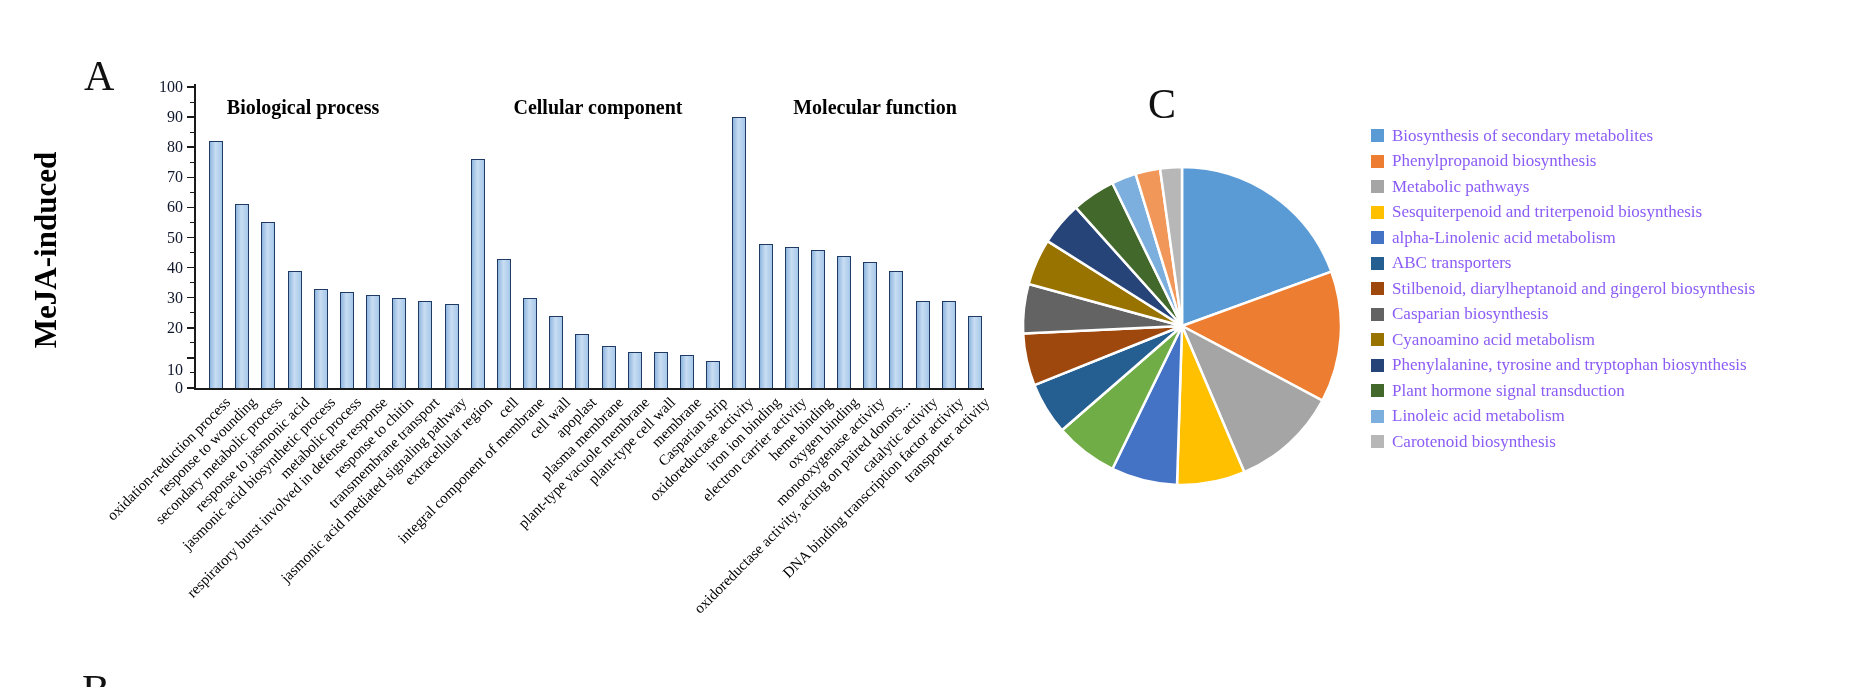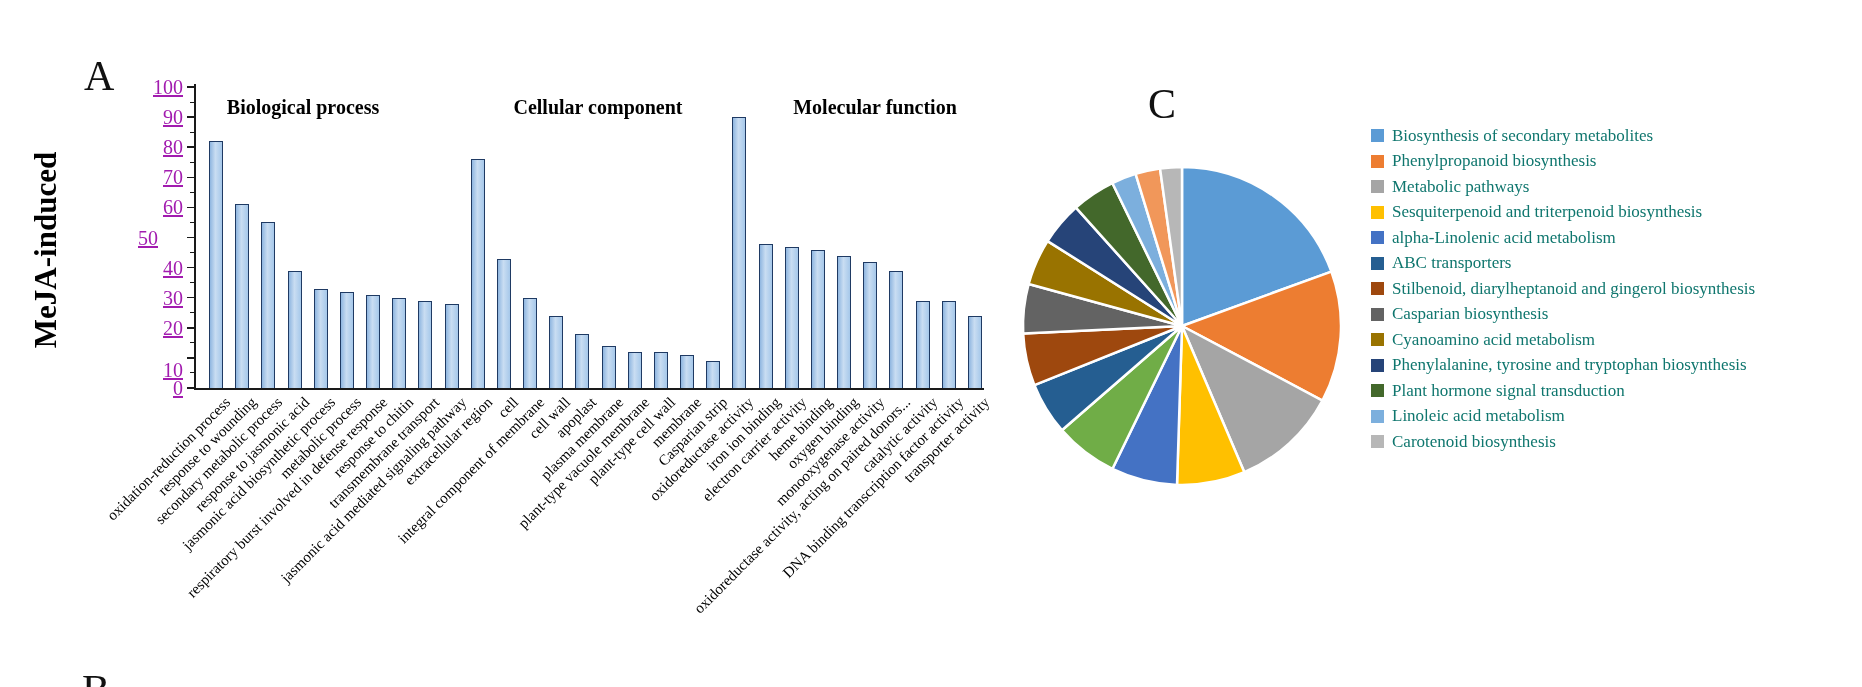--- a/index.html
+++ b/index.html
@@ -2,32 +2,32 @@
 <html><head>
 <meta charset="utf-8">
 <style>
   html,body{margin:0;padding:0;background:#fff;}
   .page{position:relative;width:1862px;height:687px;background:#ffffff;overflow:hidden;
         font-family:"Liberation Serif","DejaVu Serif",serif;color:#1a1a1a;}
   .panel-label{position:absolute;font-size:42px;color:#111;}
   .ytitle{position:absolute;left:46px;top:250px;transform:translate(-50%,-50%) rotate(-90deg);
           font-weight:bold;font-size:31px;white-space:nowrap;color:#000;}
   .axis{position:absolute;background:#1a1a1a;}
-  .ytick-lab{position:absolute;width:70px;text-align:right;font-size:20px;line-height:24px;color:#a21caf;text-decoration:underline;}
+  .ytick-lab{position:absolute;width:70px;text-align:right;font-size:16px;line-height:24px;color:#0f172a;}
   .tick{position:absolute;background:#1a1a1a;}
   .sec-title{position:absolute;transform:translateX(-50%);font-weight:bold;font-size:20px;
              white-space:nowrap;color:#000;}
   .bar{position:absolute;box-sizing:border-box;border:1.5px solid #1f3a63;border-bottom:none;
        background:linear-gradient(90deg,#8fb6e0 0%,#c9ddf2 45%,#a6c8ea 100%);}
   .xlab{position:absolute;width:400px;text-align:right;font-size:15px;line-height:16px;
         white-space:nowrap;transform-origin:100% 0;transform:rotate(-45deg);color:#000;}
   .legend{position:absolute;left:1371px;top:123px;}
   .lrow{display:flex;align-items:center;height:25.5px;}
   .lswatch{width:13px;height:13px;margin-right:8px;flex:0 0 auto;}
-  .llab{font-size:17px;white-space:nowrap;color:#0f766e;}
+  .llab{font-size:17px;white-space:nowrap;color:#8b5cf6;}
 </style>
 </head>
 <body>
 
 <div class="page">
 
   <div class="panel-label" style="left:84px;top:52px;">A</div>
 
   <div class="ytitle">MeJA-induced</div>
 
@@ -45,21 +45,21 @@
         <div class="tick" style="left: 187px; top: 327.05px; width: 8px; height: 1.5px;"></div>
         <div class="ytick-lab" style="left: 113px; top: 315.8px;">20</div>
         <div class="tick" style="left: 190px; top: 312.25px; width: 5px; height: 1px;"></div>
         <div class="tick" style="left: 187px; top: 296.95px; width: 8px; height: 1.5px;"></div>
         <div class="ytick-lab" style="left: 113px; top: 285.7px;">30</div>
         <div class="tick" style="left: 190px; top: 282.15px; width: 5px; height: 1px;"></div>
         <div class="tick" style="left: 187px; top: 266.85px; width: 8px; height: 1.5px;"></div>
         <div class="ytick-lab" style="left: 113px; top: 255.6px;">40</div>
         <div class="tick" style="left: 190px; top: 252.05px; width: 5px; height: 1px;"></div>
         <div class="tick" style="left: 187px; top: 236.75px; width: 8px; height: 1.5px;"></div>
-        <div class="ytick-lab" style="left: 113px; top: 225.5px; text-align: center;">50</div>
+        <div class="ytick-lab" style="left: 113px; top: 225.5px;">50</div>
         <div class="tick" style="left: 190px; top: 221.95px; width: 5px; height: 1px;"></div>
         <div class="tick" style="left: 187px; top: 206.65px; width: 8px; height: 1.5px;"></div>
         <div class="ytick-lab" style="left: 113px; top: 195.4px;">60</div>
         <div class="tick" style="left: 190px; top: 191.85px; width: 5px; height: 1px;"></div>
         <div class="tick" style="left: 187px; top: 176.55px; width: 8px; height: 1.5px;"></div>
         <div class="ytick-lab" style="left: 113px; top: 165.3px;">70</div>
         <div class="tick" style="left: 190px; top: 161.75px; width: 5px; height: 1px;"></div>
         <div class="tick" style="left: 187px; top: 146.45px; width: 8px; height: 1.5px;"></div>
         <div class="ytick-lab" style="left: 113px; top: 135.2px;">80</div>
         <div class="tick" style="left: 190px; top: 131.65px; width: 5px; height: 1px;"></div>

